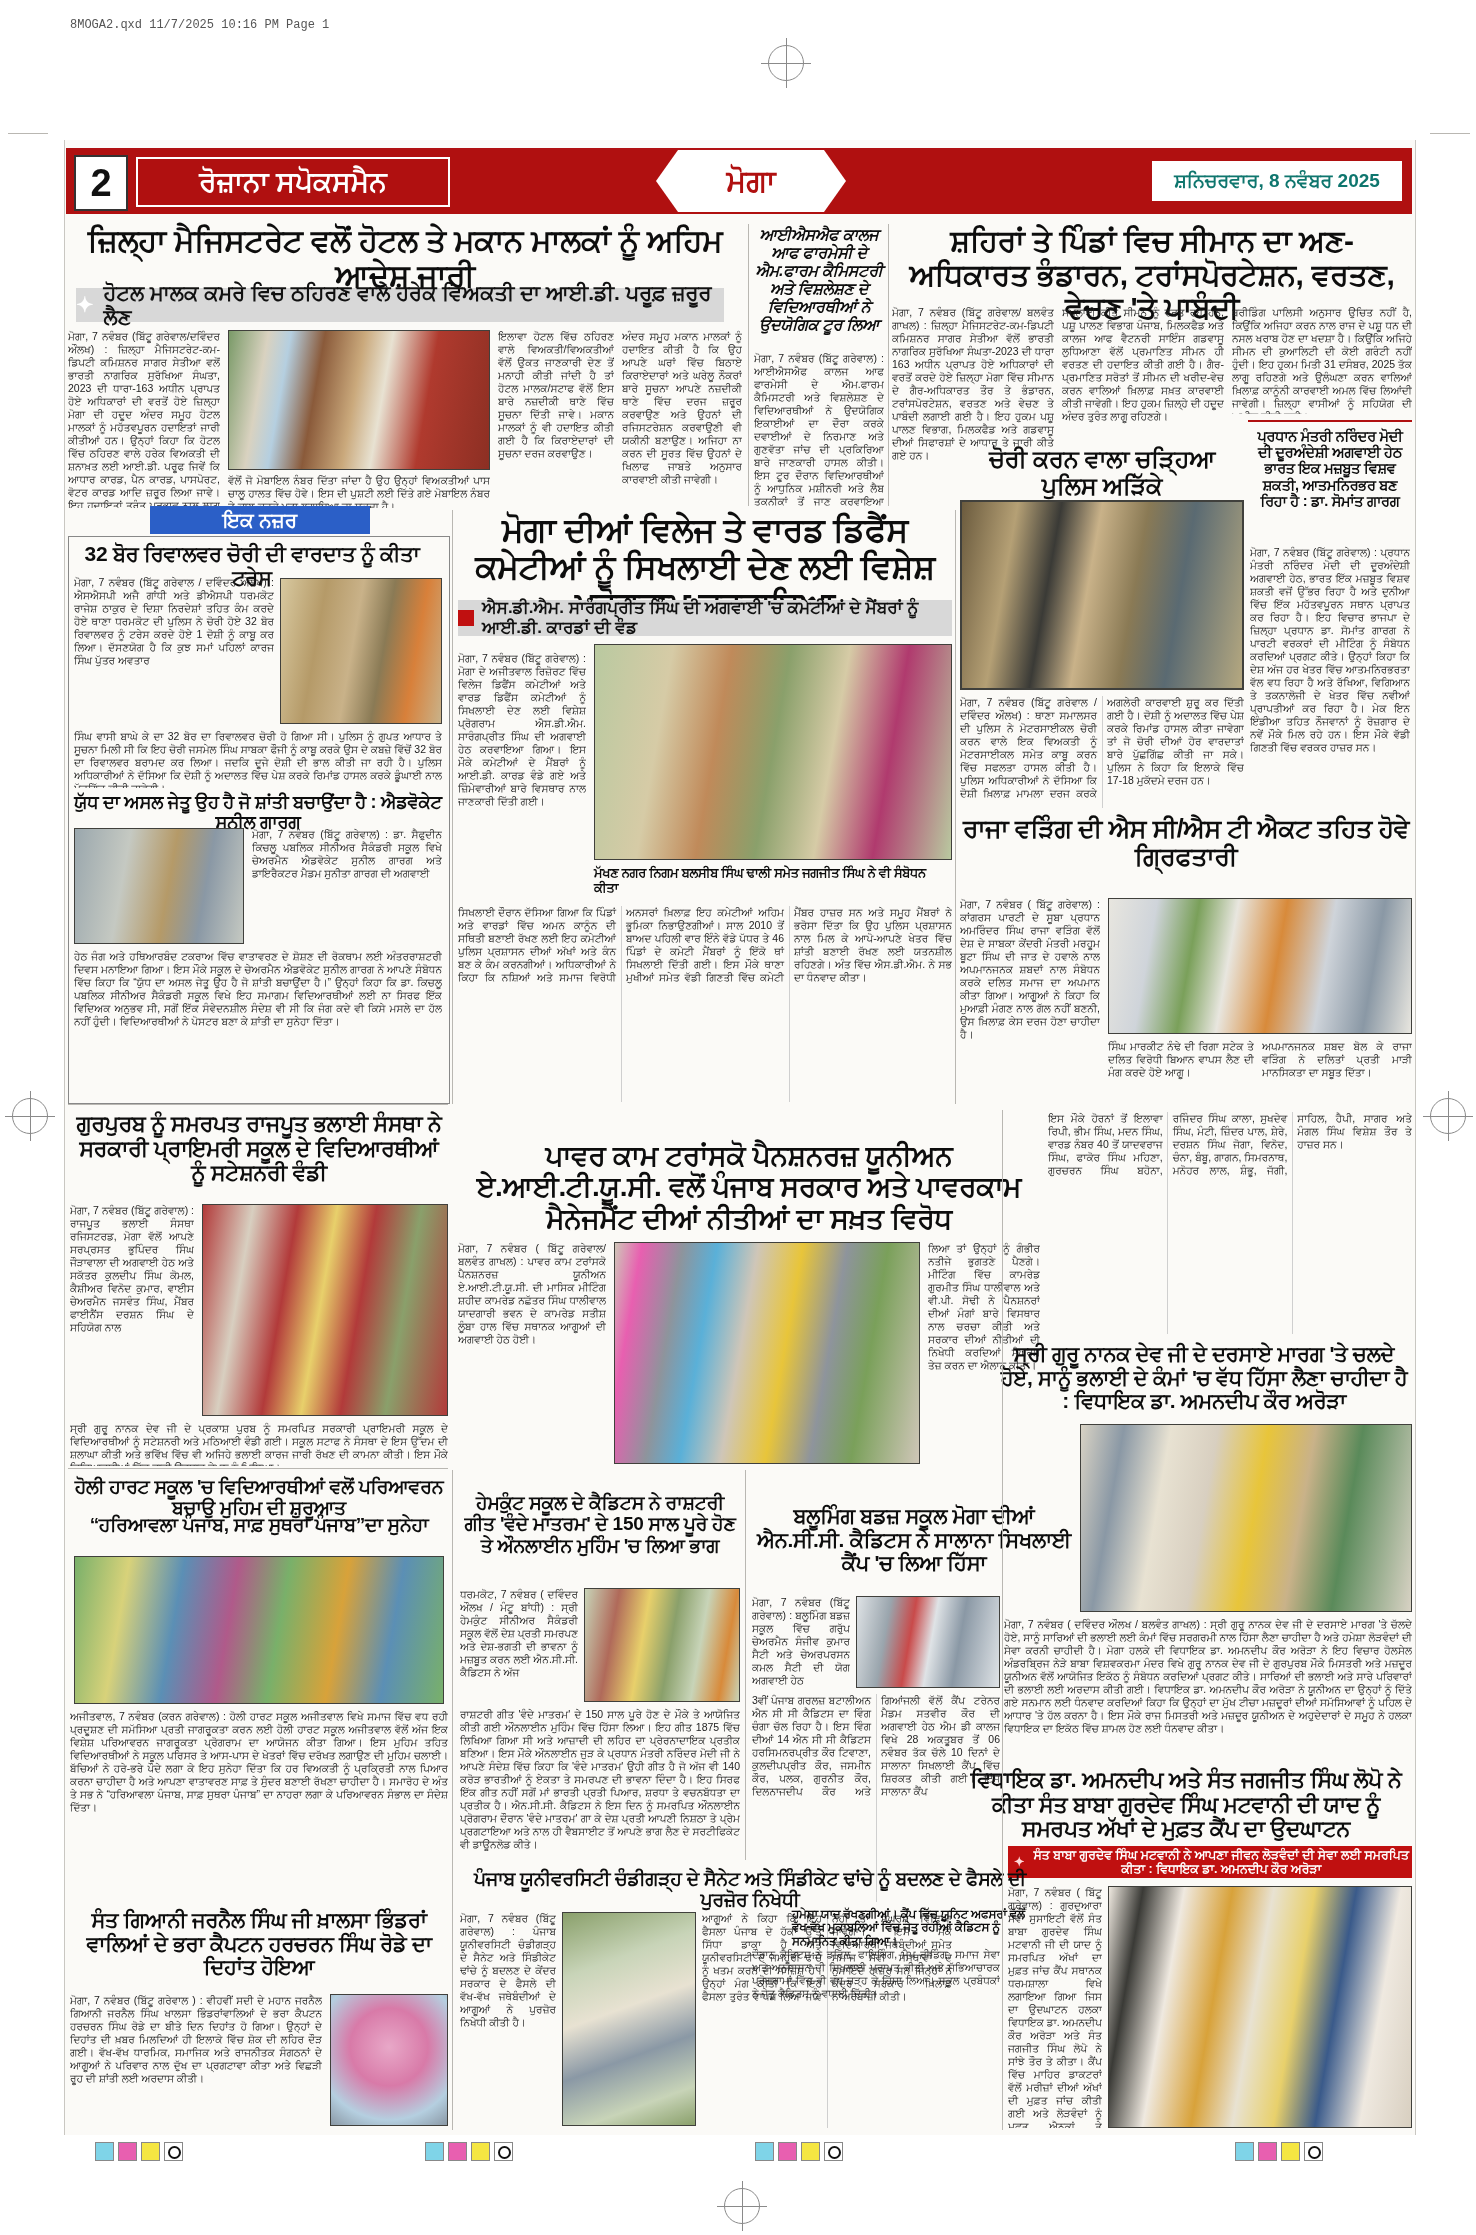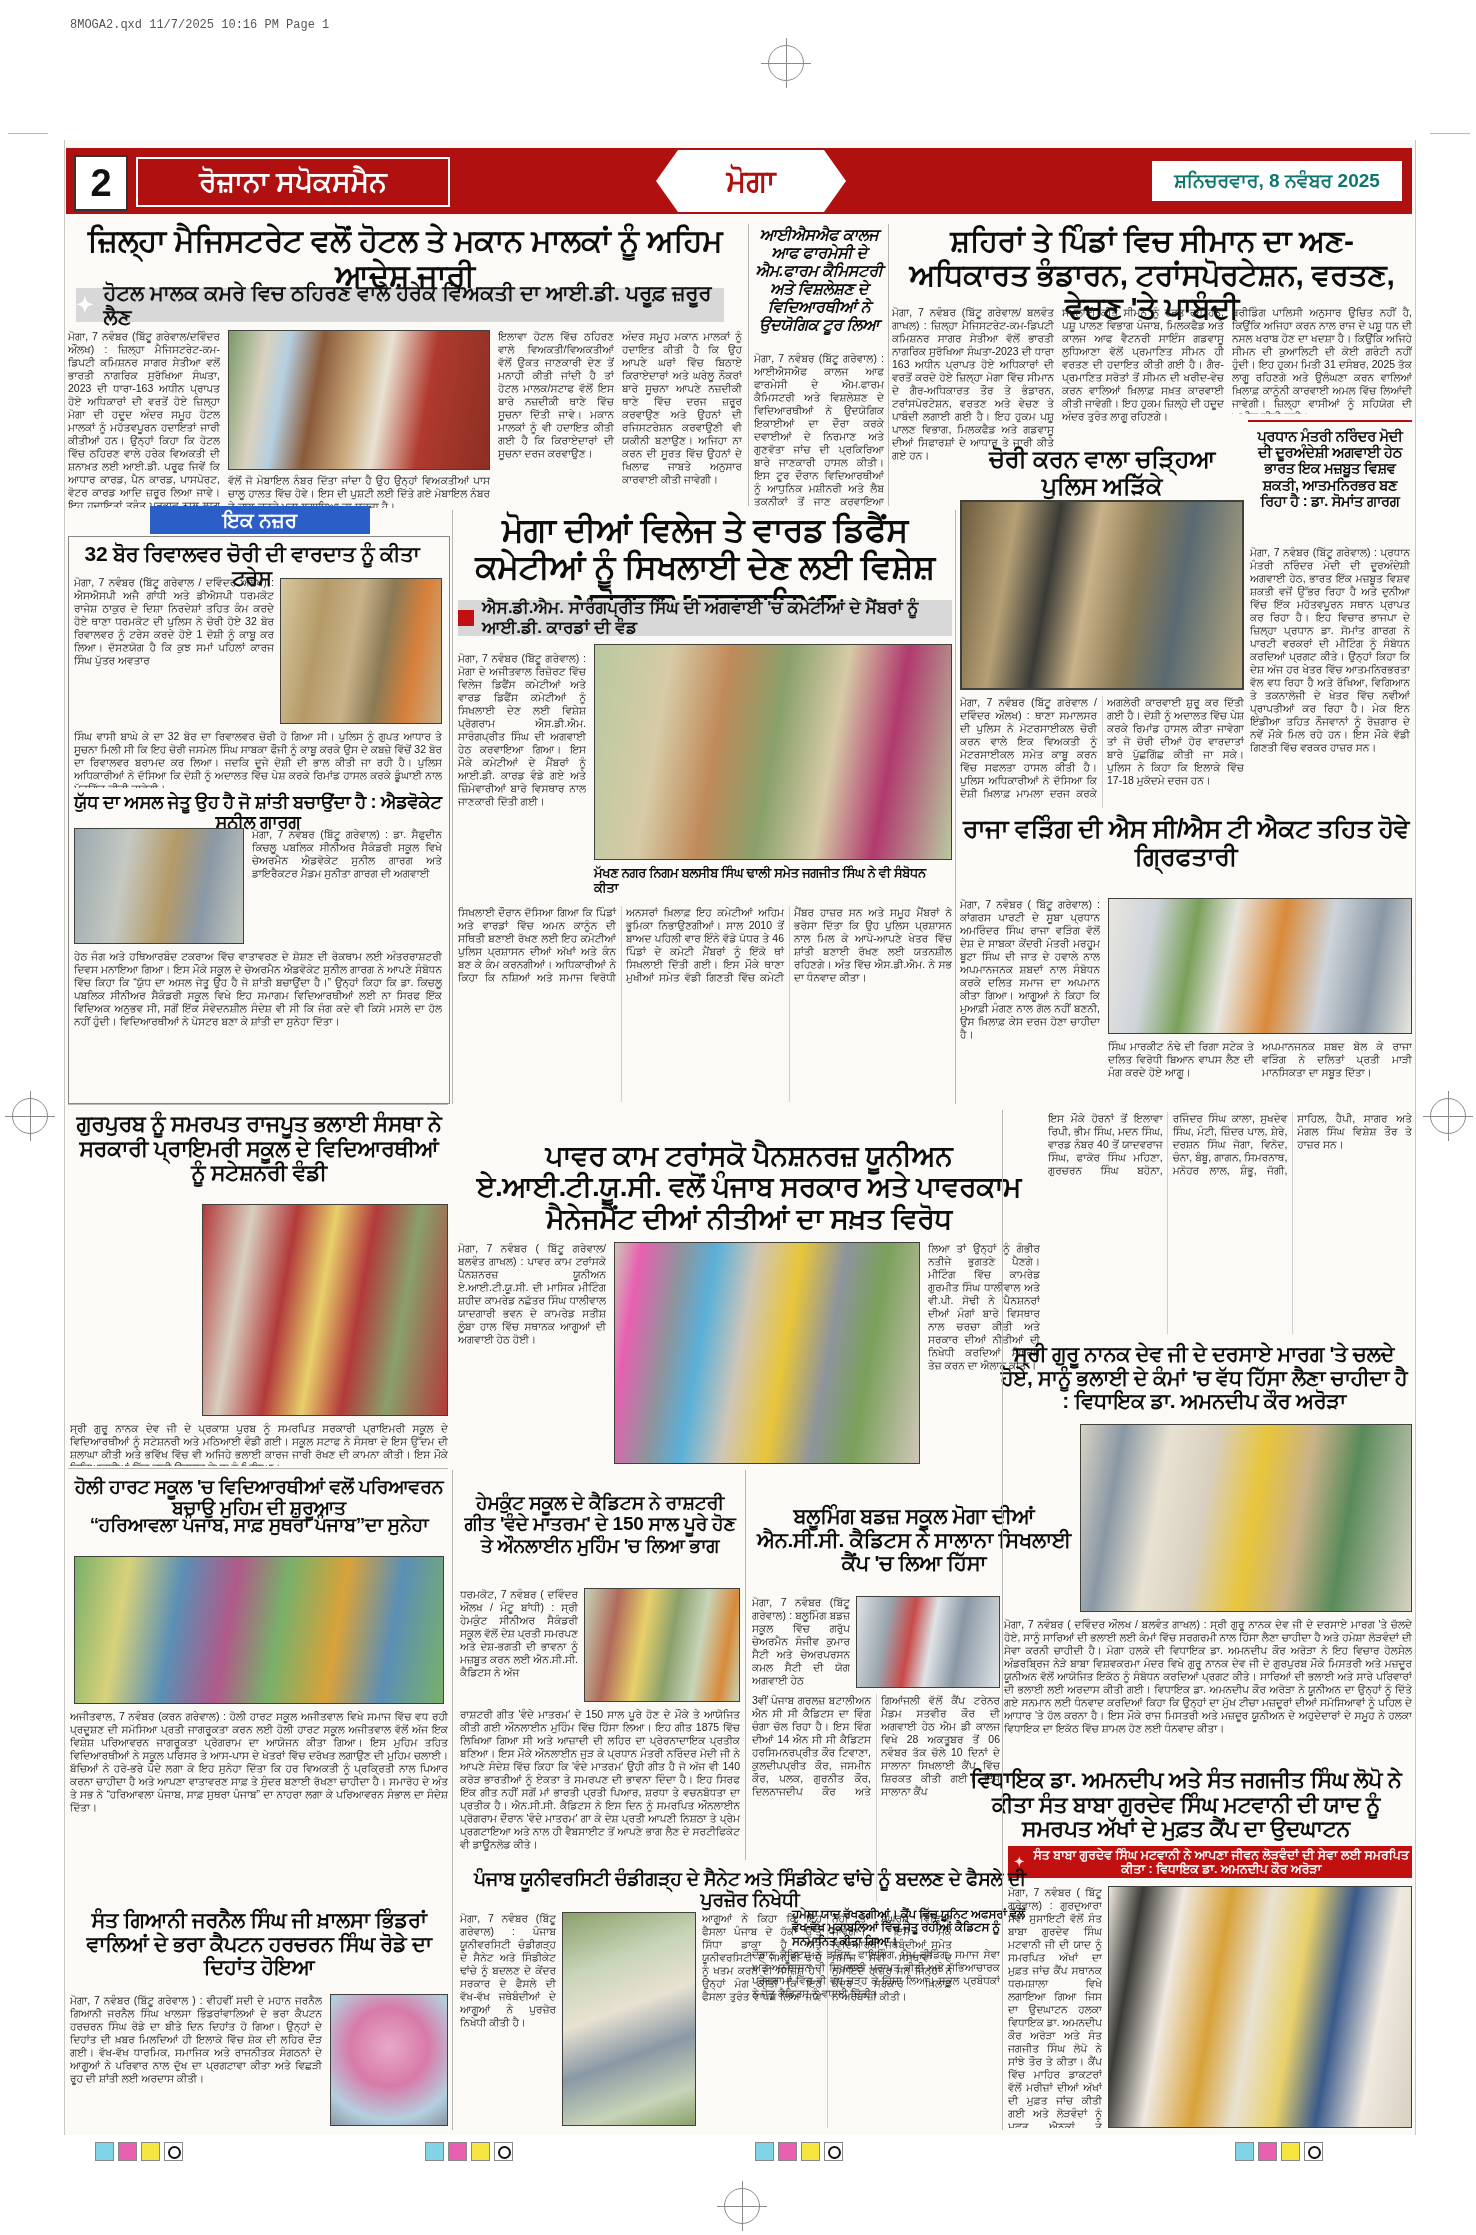--- a/index.html
+++ b/index.html
@@ -98,20 +98,21 @@
 
   <div class="abs hl" style="left:960px;top:814px;width:452px;font-size:25px;">ਰਾਜਾ ਵੜਿੰਗ ਦੀ ਐਸ ਸੀ/ਐਸ ਟੀ ਐਕਟ ਤਹਿਤ ਹੋਵੇ ਗ੍ਰਿਫਤਾਰੀ</div>
   <div class="abs body" style="left:960px;top:898px;width:140px;height:206px;">ਮੋਗਾ, 7 ਨਵੰਬਰ ( ਬਿੱਟੂ ਗਰੇਵਾਲ) : ਕਾਂਗਰਸ ਪਾਰਟੀ ਦੇ ਸੂਬਾ ਪ੍ਰਧਾਨ ਅਮਰਿੰਦਰ ਸਿੰਘ ਰਾਜਾ ਵੜਿੰਗ ਵੱਲੋਂ ਦੇਸ਼ ਦੇ ਸਾਬਕਾ ਕੇਂਦਰੀ ਮੰਤਰੀ ਮਰਹੂਮ ਬੂਟਾ ਸਿੰਘ ਦੀ ਜਾਤ ਦੇ ਹਵਾਲੇ ਨਾਲ ਅਪਮਾਨਜਨਕ ਸ਼ਬਦਾਂ ਨਾਲ ਸੰਬੋਧਨ ਕਰਕੇ ਦਲਿਤ ਸਮਾਜ ਦਾ ਅਪਮਾਨ ਕੀਤਾ ਗਿਆ। ਆਗੂਆਂ ਨੇ ਕਿਹਾ ਕਿ ਮੁਆਫ਼ੀ ਮੰਗਣ ਨਾਲ ਗੱਲ ਨਹੀਂ ਬਣਨੀ, ਉਸ ਖ਼ਿਲਾਫ਼ ਕੇਸ ਦਰਜ ਹੋਣਾ ਚਾਹੀਦਾ ਹੈ।</div>
   <div class="abs photo" style="left:1108px;top:898px;width:304px;height:136px;background:linear-gradient(100deg,#e8e6df 0%,#cfd4da 15%,#7aa05a 28%,#e8e6df 40%,#d88a3a 55%,#cfd4da 70%,#8a98a5 85%,#e8e6df 100%);"></div>
   <div class="abs body" style="left:1108px;top:1040px;width:146px;height:64px;">ਸਿੰਘ ਮਾਰਕੀਟ ਨੰਢੇ ਦੀ ਰਿਗਾ ਸਟੇਕ ਤੇ ਦਲਿਤ ਵਿਰੋਧੀ ਬਿਆਨ ਵਾਪਸ ਲੈਣ ਦੀ ਮੰਗ ਕਰਦੇ ਹੋਏ ਆਗੂ।</div>
   <div class="abs body" style="left:1262px;top:1040px;width:150px;height:64px;">ਅਪਮਾਨਜਨਕ ਸ਼ਬਦ ਬੋਲ ਕੇ ਰਾਜਾ ਵੜਿੰਗ ਨੇ ਦਲਿਤਾਂ ਪ੍ਰਤੀ ਮਾੜੀ ਮਾਨਸਿਕਤਾ ਦਾ ਸਬੂਤ ਦਿੱਤਾ।</div>
   <div class="abs body cols3" style="left:1048px;top:1112px;width:364px;height:222px;">ਇਸ ਮੌਕੇ ਹੋਰਨਾਂ ਤੋਂ ਇਲਾਵਾ ਰਿਪੀ, ਭੀਮ ਸਿੰਘ, ਮਦਨ ਸਿੰਘ, ਵਾਰਡ ਨੰਬਰ 40 ਤੋਂ ਯਾਦਵਰਾਜ ਸਿੰਘ, ਫਾਕੋਰ ਸਿੰਘ ਮਹਿਣਾ, ਗੁਰਚਰਨ ਸਿੰਘ ਬਹੋਨਾ, ਰਜਿੰਦਰ ਸਿੰਘ ਕਾਲਾ, ਸੁਖਦੇਵ ਸਿੰਘ, ਮੰਟੀ, ਜ਼ਿੰਦਰ ਪਾਲ, ਸ਼ੇਰੇ, ਦਰਸ਼ਨ ਸਿੰਘ ਜੋਗਾ, ਵਿਨੋਦ, ਚੰਨਾ, ਬੰਬੂ, ਗਾਗਨ, ਸਿਮਰਨਾਥ, ਮਨੋਹਰ ਲਾਲ, ਸ਼ੰਭੂ, ਜੱਗੀ, ਸਾਹਿਲ, ਹੈਪੀ, ਸਾਗਰ ਅਤੇ ਮੰਗਲ ਸਿੰਘ ਵਿਸ਼ੇਸ਼ ਤੌਰ ਤੇ ਹਾਜ਼ਰ ਸਨ।</div>
 
   <div class="abs hrule" style="left:68px;top:1104px;width:380px;"></div>
   <div class="abs hl" style="left:70px;top:1112px;width:378px;font-size:22px;">ਗੁਰਪੁਰਬ ਨੂੰ ਸਮਰਪਤ ਰਾਜਪੂਤ ਭਲਾਈ ਸੰਸਥਾ ਨੇ ਸਰਕਾਰੀ ਪ੍ਰਾਇਮਰੀ ਸਕੂਲ ਦੇ ਵਿਦਿਆਰਥੀਆਂ ਨੂੰ ਸਟੇਸ਼ਨਰੀ ਵੰਡੀ</div>
+  <div class="abs body" style="left:70px;top:1204px;width:124px;height:214px;">ਮੋਗਾ, 7 ਨਵੰਬਰ (ਬਿੱਟੂ ਗਰੇਵਾਲ) : ਰਾਜਪੂਤ ਭਲਾਈ ਸੰਸਥਾ ਰਜਿਸਟਰਡ, ਮੋਗਾ ਵੱਲੋਂ ਆਪਣੇ ਸਰਪ੍ਰਸਤ ਭੁਪਿੰਦਰ ਸਿੰਘ ਜੌੜਾਵਾਲਾ ਦੀ ਅਗਵਾਈ ਹੇਠ ਅਤੇ ਸਕੱਤਰ ਕੁਲਦੀਪ ਸਿੰਘ ਕੋਮਲ, ਕੈਸ਼ੀਅਰ ਵਿਨੋਦ ਕੁਮਾਰ, ਵਾਈਸ ਚੇਅਰਮੈਨ ਜਸਵੰਤ ਸਿੰਘ, ਮੈਂਬਰ ਫਾਈਨੈਂਸ ਦਰਸ਼ਨ ਸਿੰਘ ਦੇ ਸਹਿਯੋਗ ਨਾਲ</div>
   <div class="abs photo" style="left:202px;top:1204px;width:246px;height:212px;background:linear-gradient(100deg,#b23a3a 0%,#d8cfc0 18%,#b23a3a 34%,#e8d06b 48%,#b23a3a 62%,#8aa06b 78%,#b23a3a 100%);"></div>
   <div class="abs body" style="left:70px;top:1422px;width:378px;height:44px;">ਸ੍ਰੀ ਗੁਰੂ ਨਾਨਕ ਦੇਵ ਜੀ ਦੇ ਪ੍ਰਕਾਸ਼ ਪੁਰਬ ਨੂੰ ਸਮਰਪਿਤ ਸਰਕਾਰੀ ਪ੍ਰਾਇਮਰੀ ਸਕੂਲ ਦੇ ਵਿਦਿਆਰਥੀਆਂ ਨੂੰ ਸਟੇਸ਼ਨਰੀ ਅਤੇ ਮਠਿਆਈ ਵੰਡੀ ਗਈ। ਸਕੂਲ ਸਟਾਫ ਨੇ ਸੰਸਥਾ ਦੇ ਇਸ ਉੱਦਮ ਦੀ ਸ਼ਲਾਘਾ ਕੀਤੀ ਅਤੇ ਭਵਿੱਖ ਵਿੱਚ ਵੀ ਅਜਿਹੇ ਭਲਾਈ ਕਾਰਜ ਜਾਰੀ ਰੱਖਣ ਦੀ ਕਾਮਨਾ ਕੀਤੀ। ਇਸ ਮੌਕੇ ਵਿਦਿਆਰਥੀਆਂ ਵਿੱਚ ਭਾਰੀ ਉਤਸ਼ਾਹ ਦੇਖਣ ਨੂੰ ਮਿਲਿਆ।</div>
 
   <div class="abs hl" style="left:458px;top:1140px;width:582px;font-size:28px;">ਪਾਵਰ ਕਾਮ ਟਰਾਂਸਕੋ ਪੈਨਸ਼ਨਰਜ਼ ਯੂਨੀਅਨ ਏ.ਆਈ.ਟੀ.ਯੂ.ਸੀ. ਵਲੋਂ ਪੰਜਾਬ ਸਰਕਾਰ ਅਤੇ ਪਾਵਰਕਾਮ ਮੈਨੇਜਮੈਂਟ ਦੀਆਂ ਨੀਤੀਆਂ ਦਾ ਸਖ਼ਤ ਵਿਰੋਧ</div>
   <div class="abs body" style="left:458px;top:1242px;width:148px;height:224px;">ਮੋਗਾ, 7 ਨਵੰਬਰ ( ਬਿੱਟੂ ਗਰੇਵਾਲ/ ਬਲਵੰਤ ਗਾਖਲ) : ਪਾਵਰ ਕਾਮ ਟਰਾਂਸਕੋ ਪੈਨਸ਼ਨਰਜ਼ ਯੂਨੀਅਨ ਏ.ਆਈ.ਟੀ.ਯੂ.ਸੀ. ਦੀ ਮਾਸਿਕ ਮੀਟਿੰਗ ਸ਼ਹੀਦ ਕਾਮਰੇਡ ਨਛੱਤਰ ਸਿੰਘ ਧਾਲੀਵਾਲ ਯਾਦਗਾਰੀ ਭਵਨ ਦੇ ਕਾਮਰੇਡ ਸਤੀਸ਼ ਲੂੰਬਾ ਹਾਲ ਵਿੱਚ ਸਥਾਨਕ ਆਗੂਆਂ ਦੀ ਅਗਵਾਈ ਹੇਠ ਹੋਈ।</div>
   <div class="abs photo" style="left:614px;top:1242px;width:306px;height:222px;background:linear-gradient(100deg,#cfc6b8 0%,#e85fb0 8%,#8e949c 20%,#5ab0d8 30%,#cfc6b8 42%,#e8c53a 55%,#8e949c 68%,#7aa05a 80%,#cfc6b8 100%);"></div>
   <div class="abs body" style="left:928px;top:1242px;width:112px;height:224px;">ਲਿਆ ਤਾਂ ਉਨ੍ਹਾਂ ਨੂੰ ਗੰਭੀਰ ਨਤੀਜੇ ਭੁਗਤਣੇ ਪੈਣਗੇ। ਮੀਟਿੰਗ ਵਿੱਚ ਕਾਮਰੇਡ ਗੁਰਮੀਤ ਸਿੰਘ ਧਾਲੀਵਾਲ ਅਤੇ ਵੀ.ਪੀ. ਸੋਢੀ ਨੇ ਪੈਨਸ਼ਨਰਾਂ ਦੀਆਂ ਮੰਗਾਂ ਬਾਰੇ ਵਿਸਥਾਰ ਨਾਲ ਚਰਚਾ ਕੀਤੀ ਅਤੇ ਸਰਕਾਰ ਦੀਆਂ ਨੀਤੀਆਂ ਦੀ ਨਿਖੇਧੀ ਕਰਦਿਆਂ ਸੰਘਰਸ਼ ਤੇਜ਼ ਕਰਨ ਦਾ ਐਲਾਨ ਕੀਤਾ।</div>
 
   <div class="abs hl" style="left:996px;top:1342px;width:416px;font-size:21px;">ਸ੍ਰੀ ਗੁਰੂ ਨਾਨਕ ਦੇਵ ਜੀ ਦੇ ਦਰਸਾਏ ਮਾਰਗ 'ਤੇ ਚਲਦੇ ਹੋਏ, ਸਾਨੂੰ ਭਲਾਈ ਦੇ ਕੰਮਾਂ 'ਚ ਵੱਧ ਹਿੱਸਾ ਲੈਣਾ ਚਾਹੀਦਾ ਹੈ : ਵਿਧਾਇਕ ਡਾ. ਅਮਨਦੀਪ ਕੌਰ ਅਰੋੜਾ</div>
   <div class="abs photo" style="left:1080px;top:1424px;width:332px;height:188px;background:linear-gradient(100deg,#d8d2c4 0%,#8a98a5 12%,#e8e2d2 25%,#d8cfc0 38%,#e8c53a 52%,#c9b289 65%,#5a8a5a 78%,#d8d2c4 100%);"></div>

